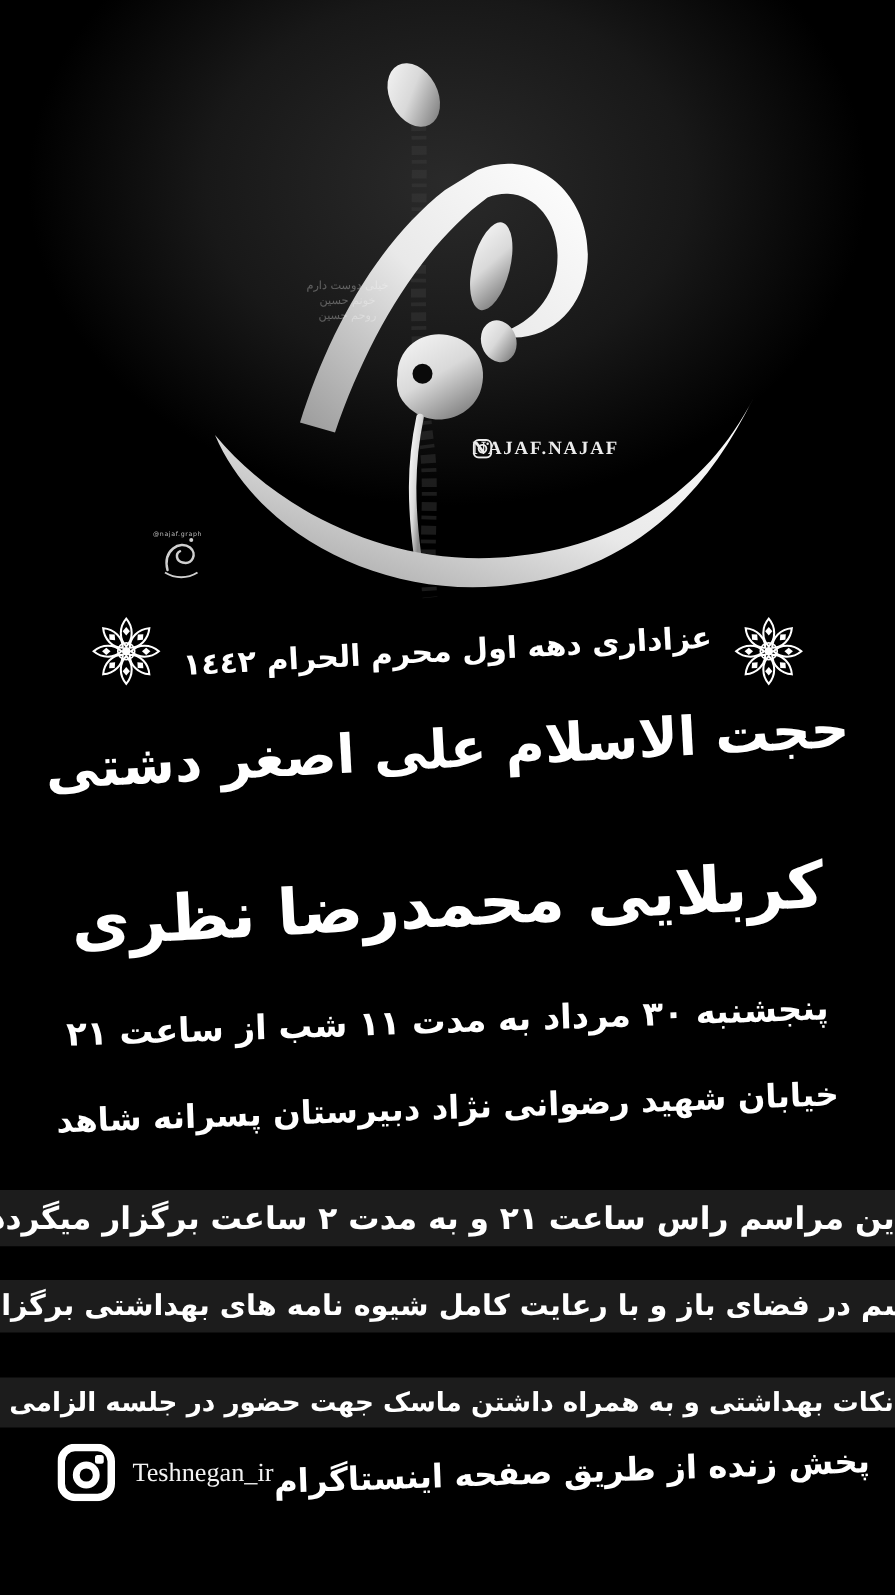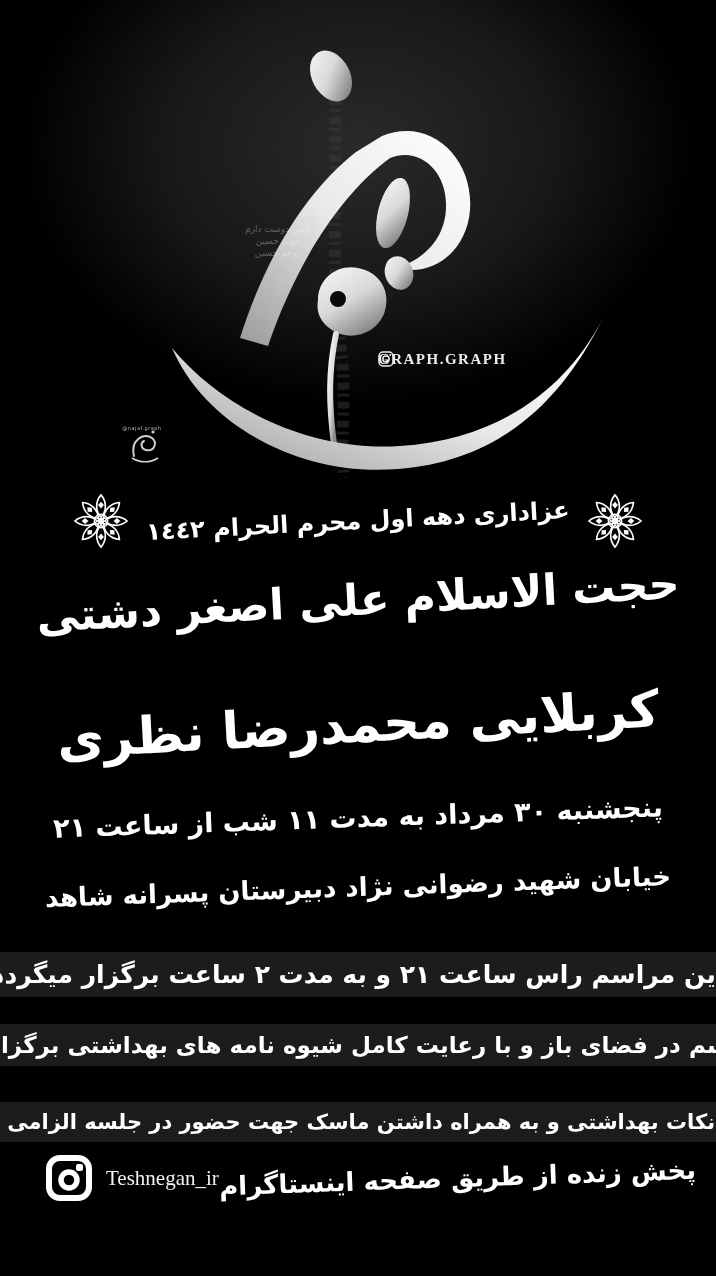--- a/index.html
+++ b/index.html
@@ -142,21 +142,21 @@
       <div>خونم حسین</div>
       <div>روحم حسین</div>
     </div>
 
     <div class="watermark">
       <svg width="16" height="16" viewBox="0 0 16 16">
         <rect x="1" y="1" width="14" height="14" rx="4" fill="none" stroke="#ececec" stroke-width="1.5"></rect>
         <circle cx="8" cy="8" r="3.1" fill="none" stroke="#ececec" stroke-width="1.5"></circle>
         <circle cx="12.1" cy="3.9" r="1" fill="#ececec"></circle>
       </svg>
-      <span>GRAPH.GRAPH</span>
+      <span>NAJAF.NAJAF</span>
     </div>
 
     <div class="mini-logo">
       <span class="cap">@najaf.graph</span>
     </div>
   </div>
 
   <div class="row ornament-row">
     <svg width="58" height="58" viewBox="-30 -30 60 60">
       <use href="#flower8"></use>

